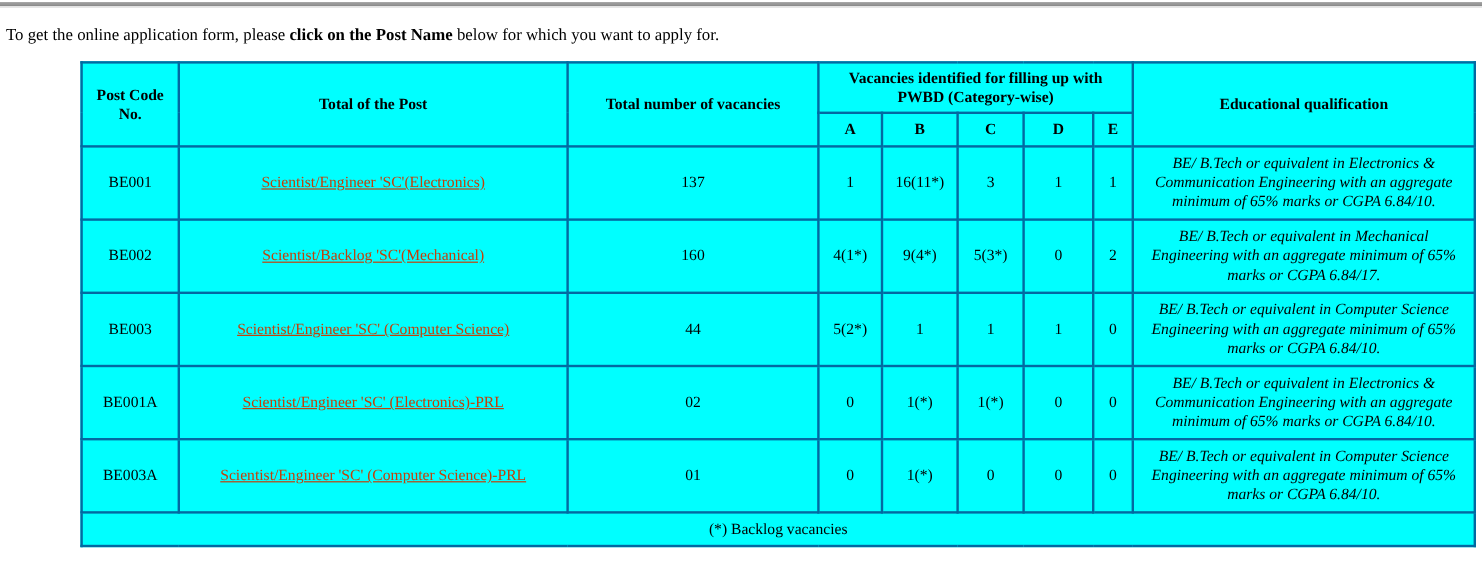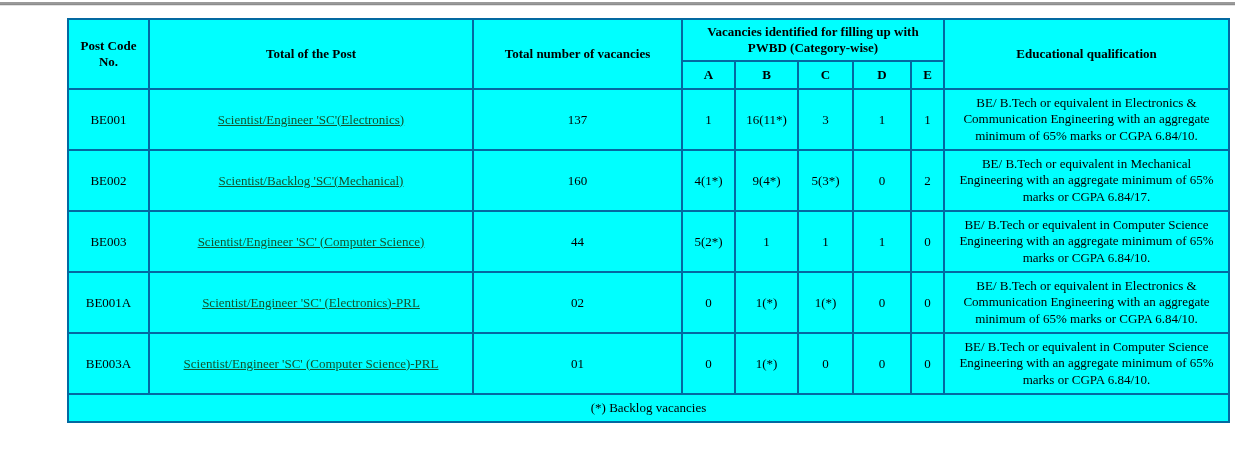--- a/index.html
+++ b/index.html
@@ -44,31 +44,32 @@
     text-align: center;
     overflow: hidden;
   }
   table.vac th { font-weight: bold; }
   th.pwbd-group { text-align: left; padding-left: 6px; }
   tr.hdr-top   { height: 42px; }
   tr.hdr-sub   { height: 28px; }
   tr.data-row  { height: 61px; }
   tr.foot-row  { height: 28px; }
   td.name-cell { text-align: left; padding-left: 8px; }
-  td.edu-cell  { text-align: left; padding-left: 8px; padding-right: 6px; line-height: 1.25; }
-  td.name-cell a { color: #14532d; text-decoration: underline; }
+  td.edu-cell  { text-align: left; padding-left: 8px; padding-right: 6px; line-height: 1.25; font-style: italic; }
+  td.name-cell a { color: #c2410c; text-decoration: underline; }
   td.foot-cell { text-align: center; vertical-align: top; padding-top: 9px; }
 </style>
 </head>
 <body>
 
 <div class="page">
 
   <hr class="top-rule">
 
+  <p class="intro"><span>To get the online application form, please </span><b>click on the Post Name</b><span> below for which you want to apply for.</span></p>
 
   <table class="vac">
     <colgroup>
       <col style="width:81px">
       <col style="width:324px">
       <col style="width:209px">
       <col style="width:53px">
       <col style="width:63px">
       <col style="width:55px">
       <col style="width:58px">

